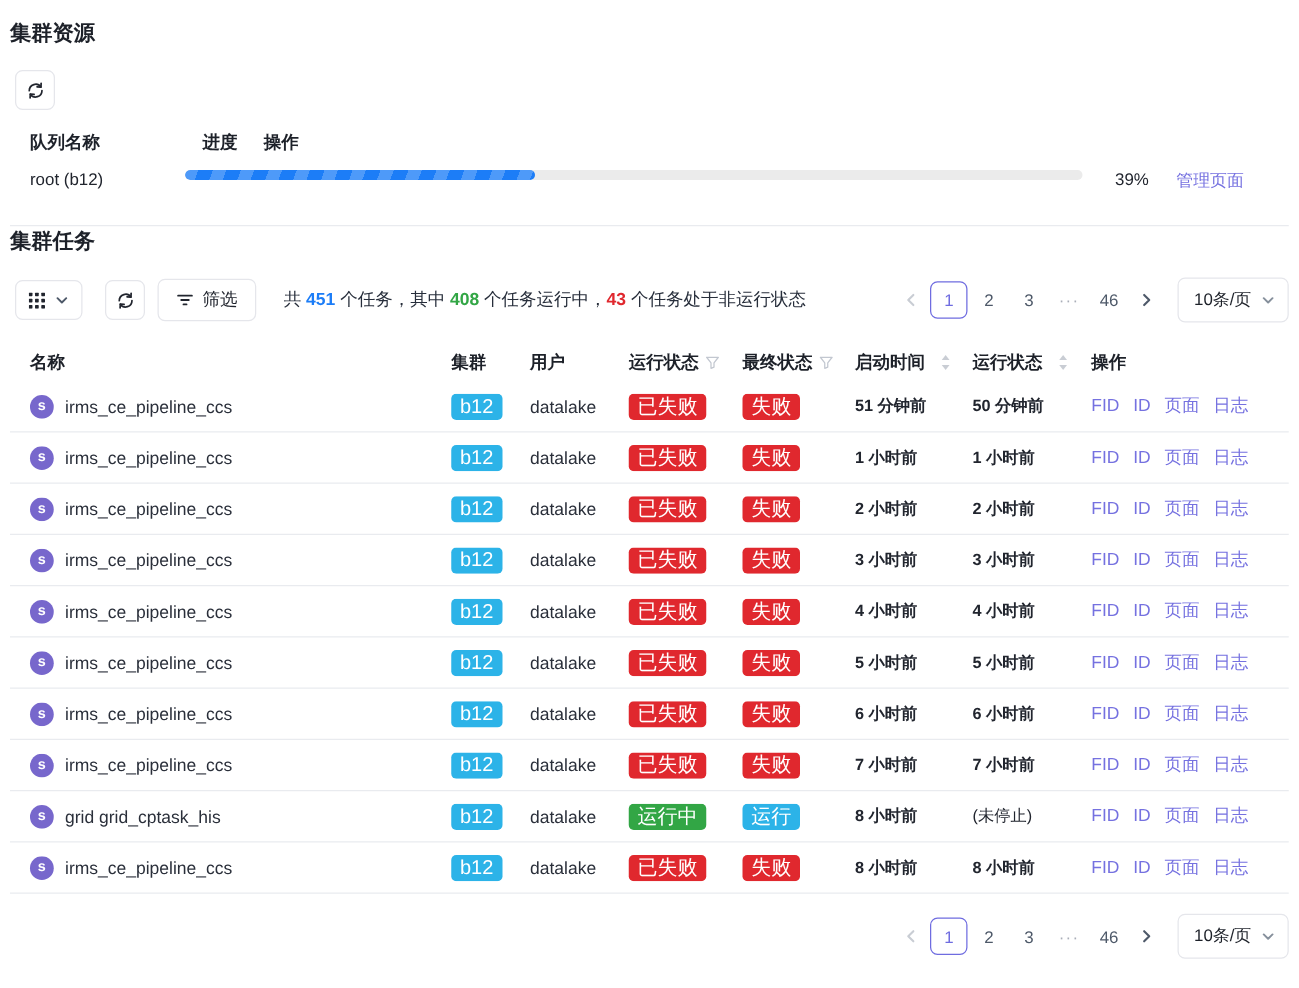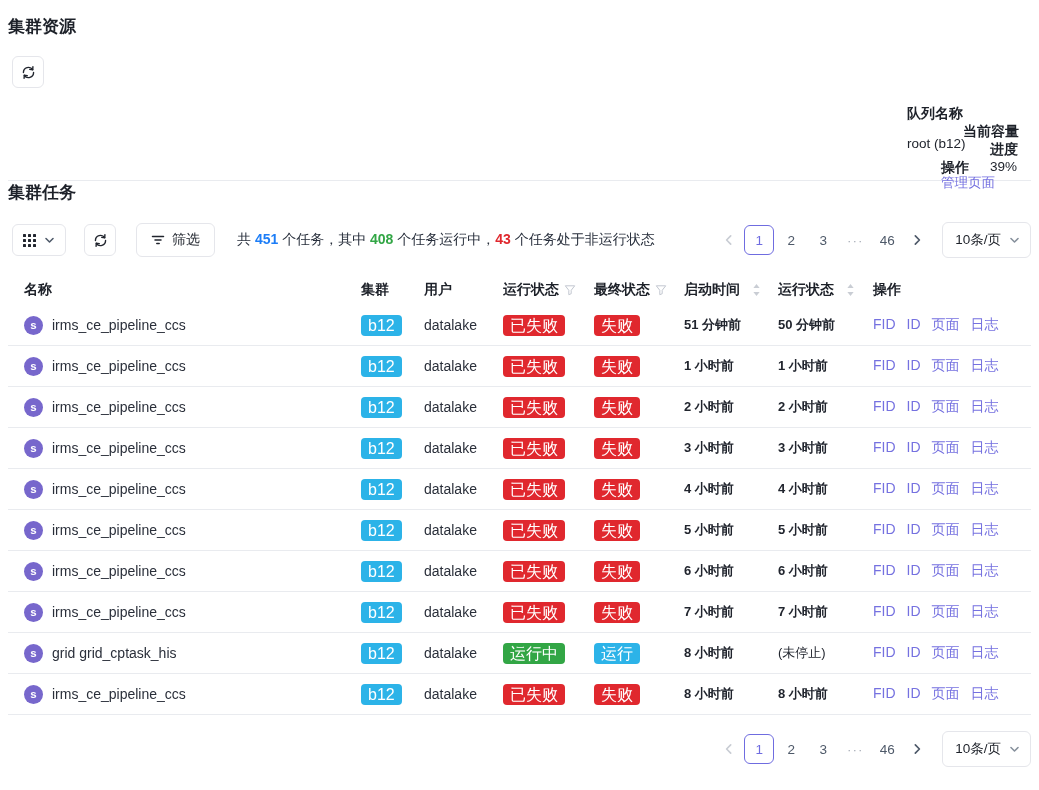--- a/index.html
+++ b/index.html
@@ -22,21 +22,21 @@
     border:1px solid #e5e6eb; border-radius:6px; cursor:pointer;
     font-size:14px; color:#21252e; font-family:inherit;
   }
   .icon-btn { width:32px; padding:0; }
   .resources-refresh { margin-top:18px; margin-left:4px; }
 
   svg { display:block; }
 
   
   .t1 { margin-top:17px; }
-  .t1-row { display:flex; align-items:flex-end;flex-direction:column; }
+  .t1-row { display:flex; align-items:flex-start; }
   .t1-head { height:31px; font-weight:600; color:#1d2129; }
   .t1-body { height:45px; border-bottom:1px solid #e9ebef; font-size:13.5px; }
   .c-queue { width:140px; padding-left:16px; flex:none; }
   .c-cap   { flex:1; padding-right:12px; }
   .c-prog  { width:55px; padding-left:14px; flex:none; }
   .c-act   { width:98px; padding-left:8px; flex:none; }
 
   .progress-track { height:8px; border-radius:5px; background:#ebebeb; overflow:hidden; }
   .progress-fill {
     height:100%; border-radius:5px;
@@ -44,21 +44,21 @@
       repeating-linear-gradient(110deg, rgba(255,255,255,.22) 0 10px, rgba(255,255,255,0) 10px 21px),
       var(--blue);
   }
 
   a.link { color:var(--link); text-decoration:none; cursor:pointer; }
 
   
   .toolbar { margin-top:18px; display:flex; align-items:center; }
   .grid-btn { margin-left:4px; padding:0 10px; }
   .toolbar .icon-btn { margin-left:18px; }
-  .filter-btn { margin-left:20px; padding:16px 14px; gap:7px; }
+  .filter-btn { margin-left:10px; padding:16px 14px; gap:7px; }
   .summary { margin-left:22px; color:#272e3b; white-space:nowrap; }
   .summary b { font-weight:700; }
   .summary .blue { color:var(--blue); }
   .summary .green { color:var(--green); }
   .summary .red { color:var(--red); }
   .spacer { flex:1; }
 
   
   .pagination { display:flex; align-items:center; gap:2px; }
   .pg-item {
@@ -114,21 +114,20 @@
           <path d="M2.6 8a5.4 5.4 0 0 1 9.9-3"></path>
     <path d="M12.7 1.8l-.2 3.3-3.2-.4"></path>
           <path d="M3.3 14.2l.2-3.3 3.2.4"></path>
         </svg>
       </span>
   </button>
 
   <div class="t1">
     <div class="t1-row t1-head">
       <div class="c-queue">队列名称</div>
-      <div class="c-cap">当前容量</div>
       <div class="c-prog">进度</div>
       <div class="c-act">操作</div>
     </div>
     <div class="t1-row t1-body">
       <div class="c-queue">root (b12)</div>
       <div class="c-cap">
         <div class="progress-track">
           <div class="progress-fill" id="q-progress" style="width: 39%;"></div>
         </div>
       </div>

